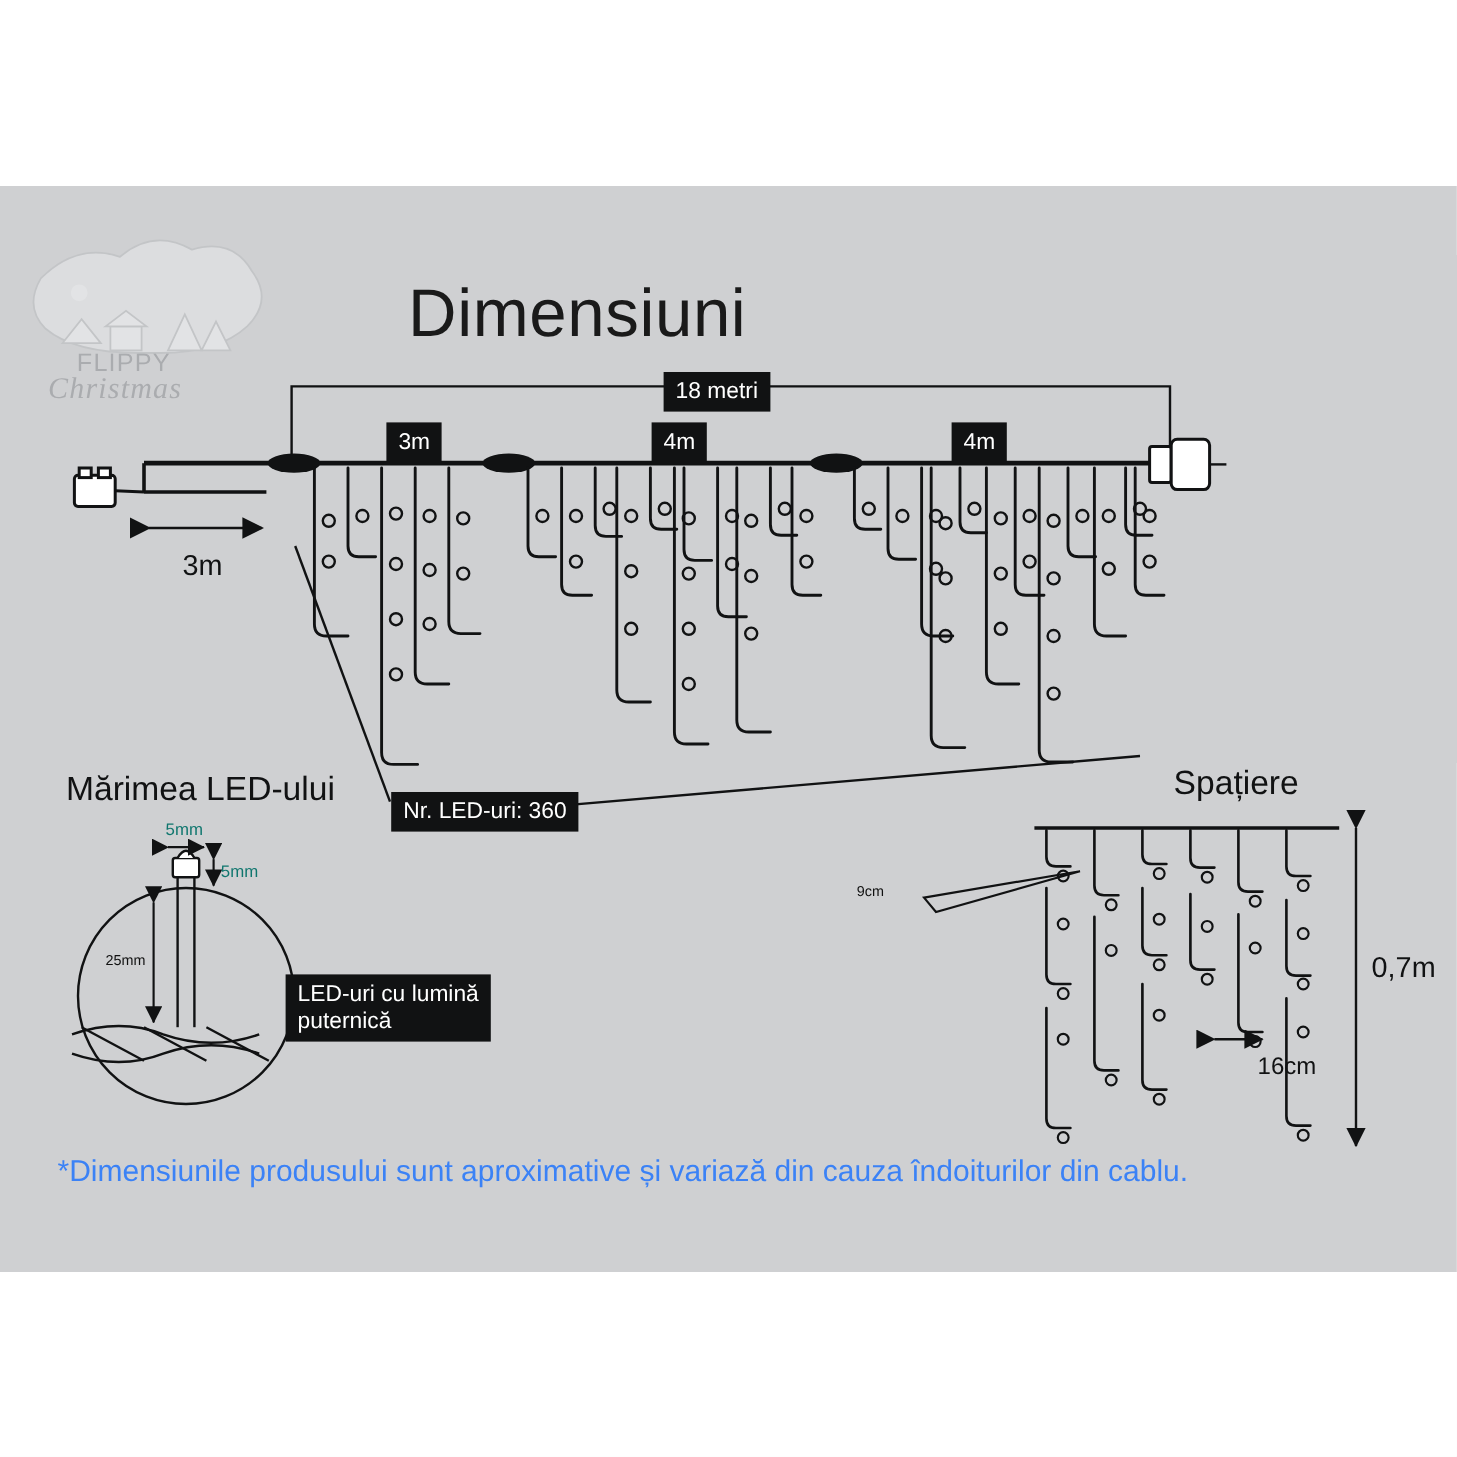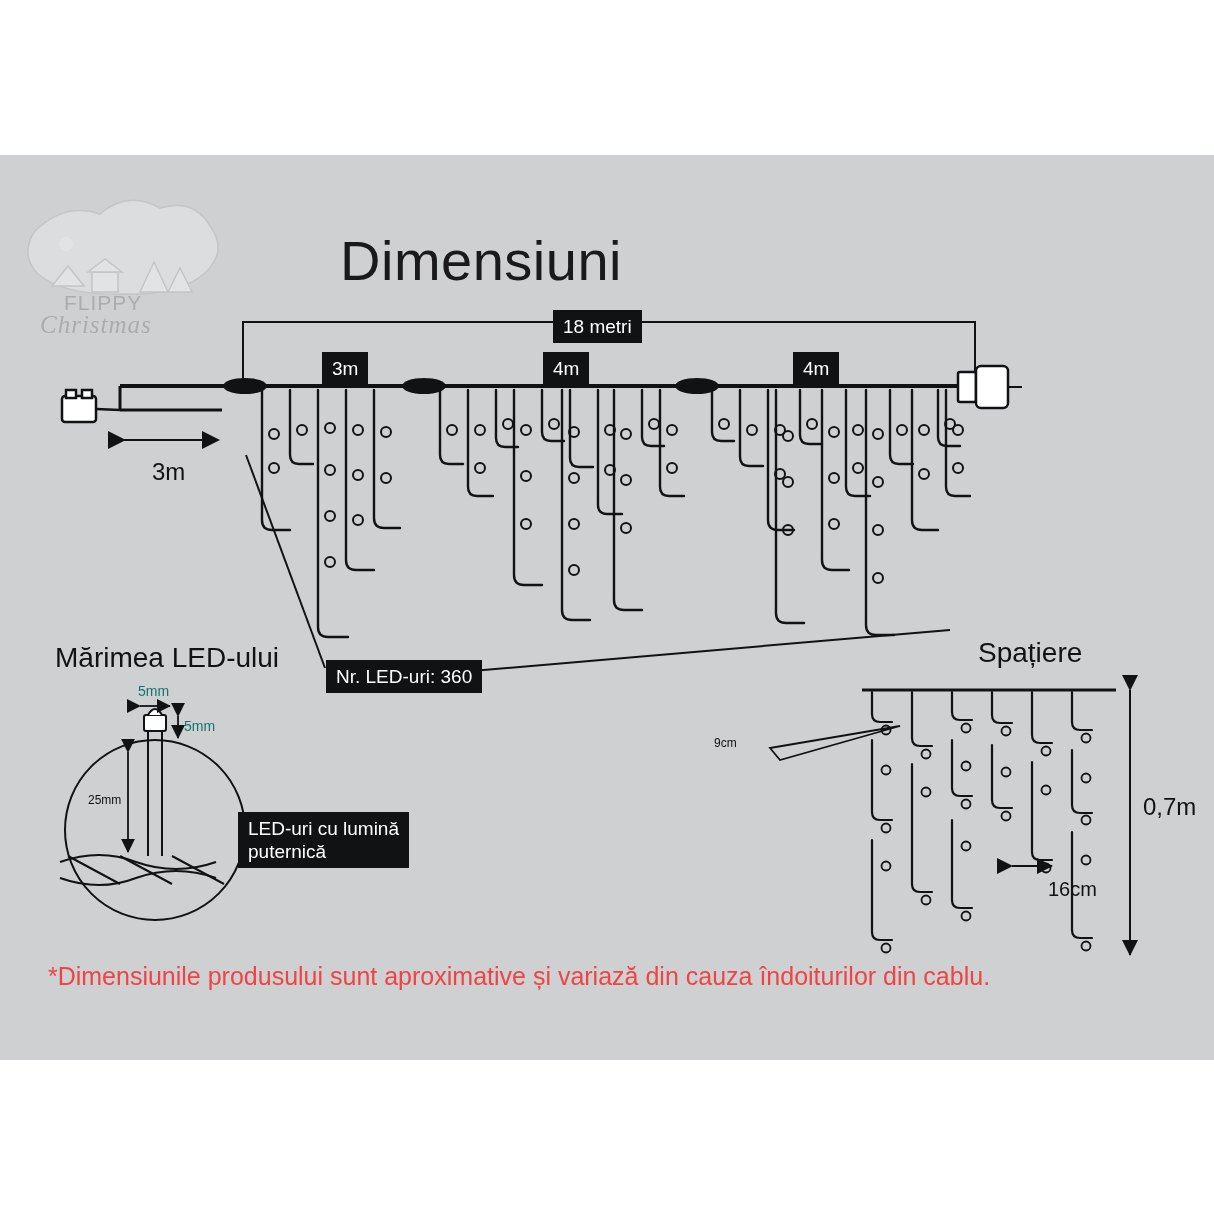--- a/index.html
+++ b/index.html
@@ -30,21 +30,21 @@
     position:absolute;color:#111213;
     font-family:"Liberation Sans", sans-serif;
   }
   #title{
     left:0;top:228px;width:962px;text-align:center;
     font-size:56px;letter-spacing:.5px;color:#1a1a1a;
   }
   #t-marimea{left:55px;top:642px;font-size:28px;}
   #t-spatiere{left:950px;top:637px;font-size:28px;margin-left:28px;}
   #footnote{
-    left:0;top:962px;width:1038px;text-align:center;font-size:25px;color:#ef4444;
+    left:0;top:962px;width:1038px;text-align:center;font-size:25px;color:#3b82f6;
   }
   .tiny{font-size:14px;color:#0f766e;}
   .small{font-size:12px;color:#111;}
   .logo{
     position:absolute;left:18px;top:203px;width:222px;height:140px;
     opacity:.55;
   }
   .logo .ltxt1{
     position:absolute;left:46px;top:88px;font-size:21px;color:#8d8f93;
     font-family:"Liberation Sans", sans-serif;letter-spacing:1px;

